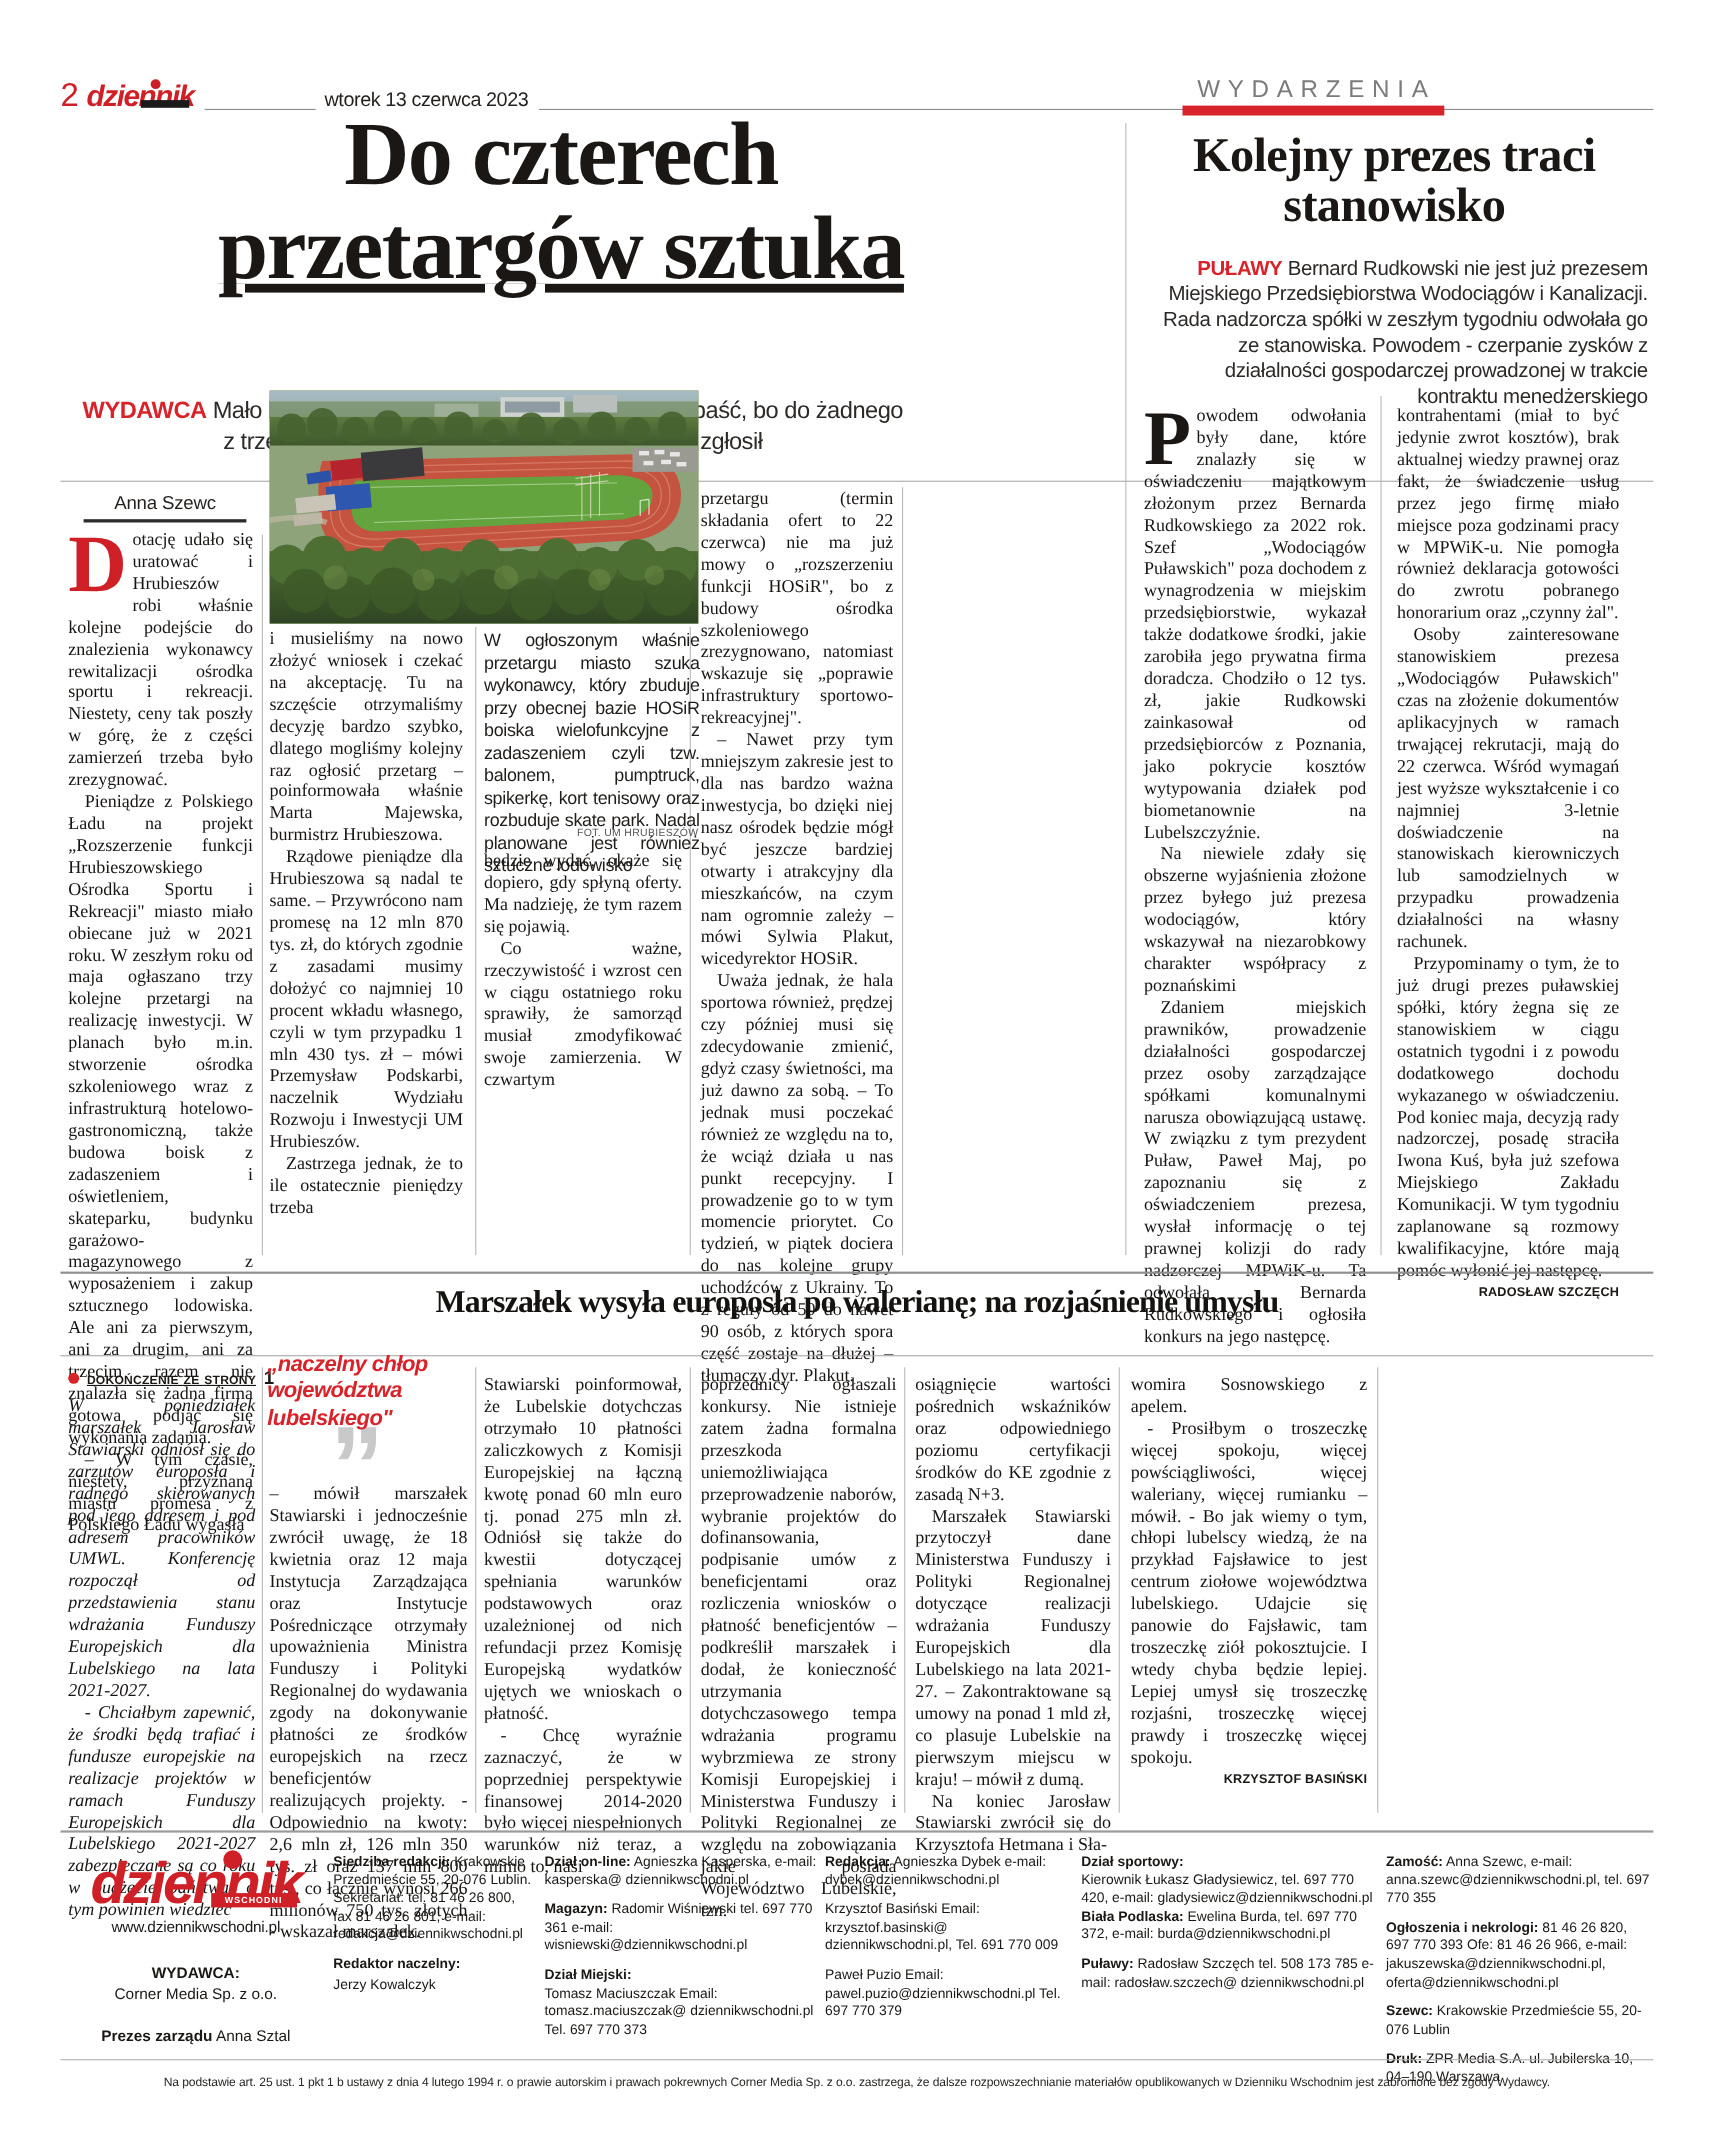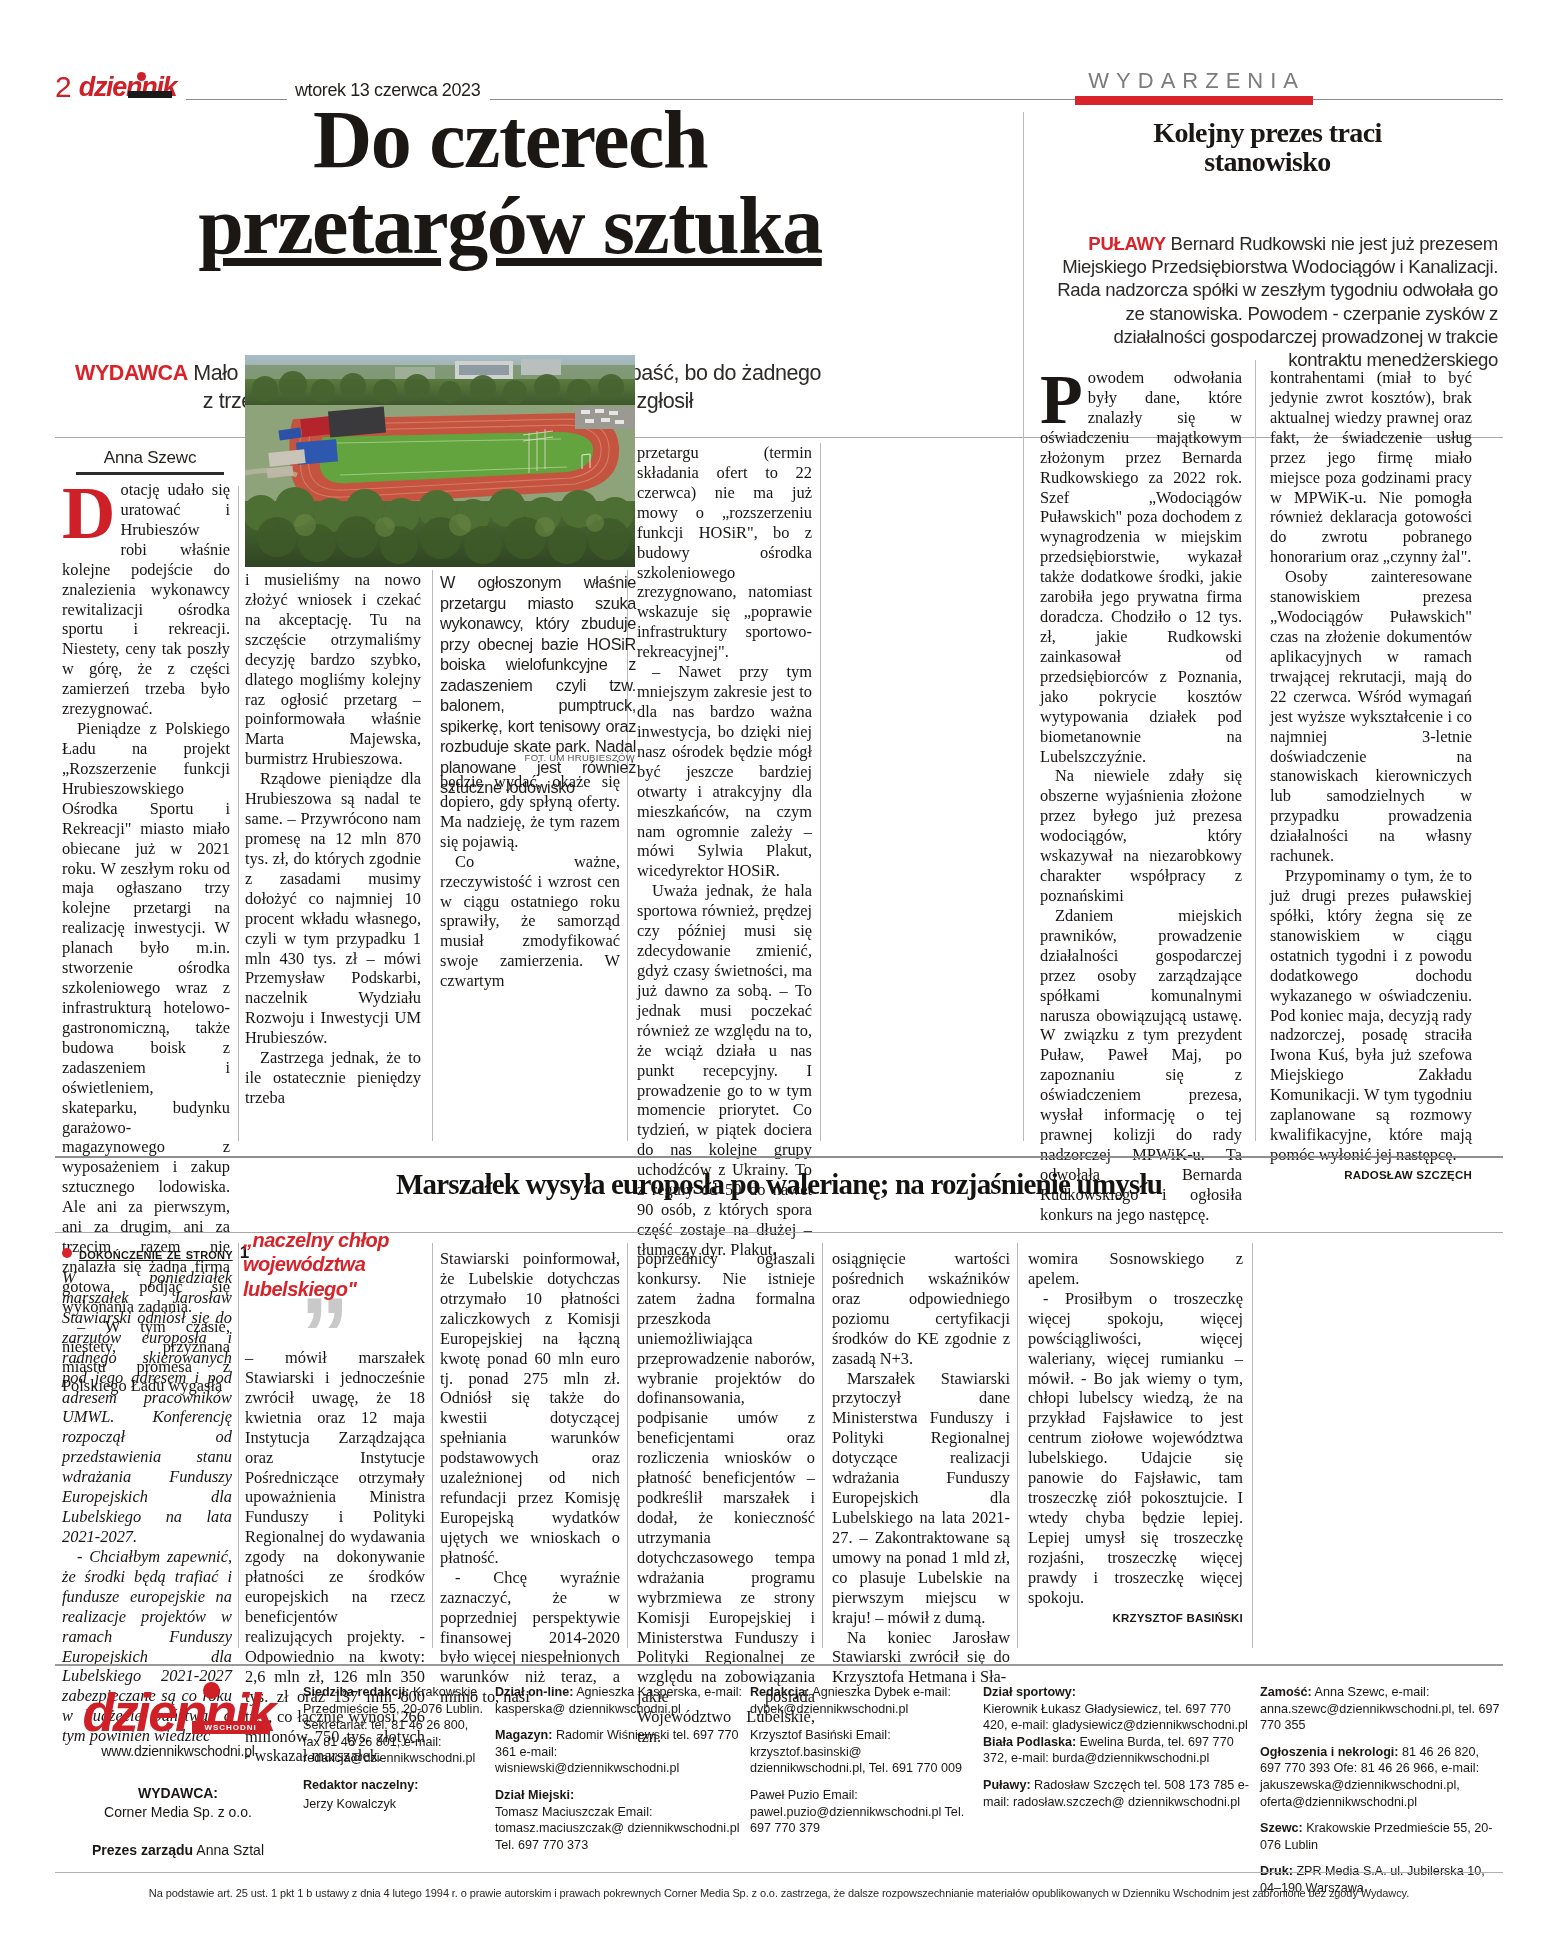--- a/index.html
+++ b/index.html
@@ -116,21 +116,21 @@
     position:absolute;left:440px;top:572px;width:196px;
     font-family:"Liberation Sans", sans-serif;
     font-size:16.3px;line-height:1.26;color:#201d1a;text-align:justify;
     letter-spacing:-.3px;
   }
 
   
   .r-head{
     position:absolute;left:1040px;top:118px;width:455px;
     font-family:"Liberation Serif", serif;
-    font-weight:700;font-size:28px;line-height:1.04;color:#1a1714;
+    font-weight:700;font-size:44px;line-height:1.04;color:#1a1714;
     text-align:center;letter-spacing:-.6px;
   }
   .r-deck{
     position:absolute;left:1040px;top:232px;width:458px;
     font-family:"Liberation Sans", sans-serif;
     font-size:18.6px;line-height:1.25;color:#2c2927;text-align:right;
     letter-spacing:-.35px;
   }
   .r-deck .kicker{color:#d8232a;font-weight:700;}
   .dropcap-dark{

